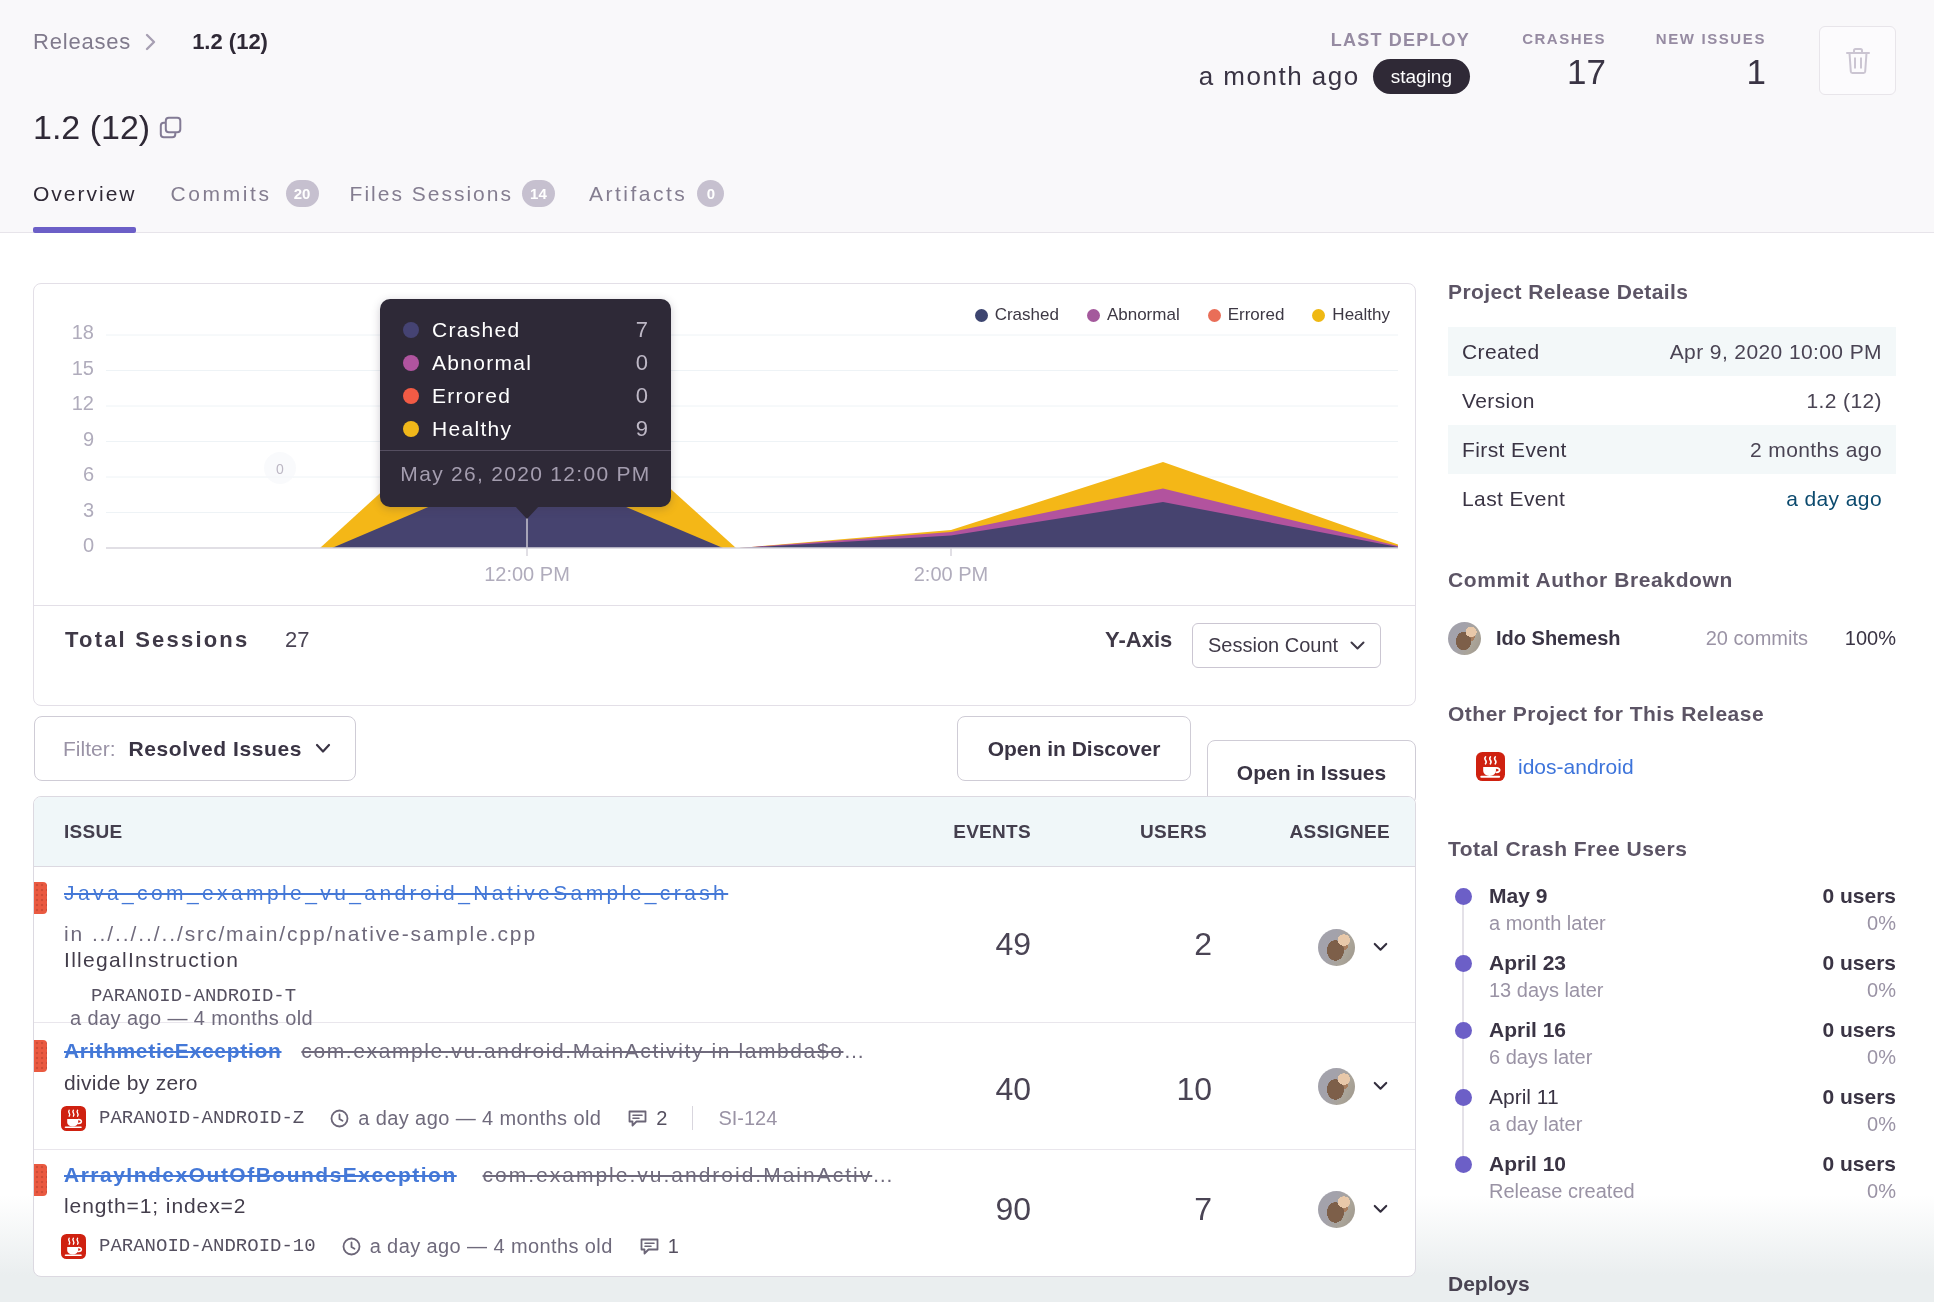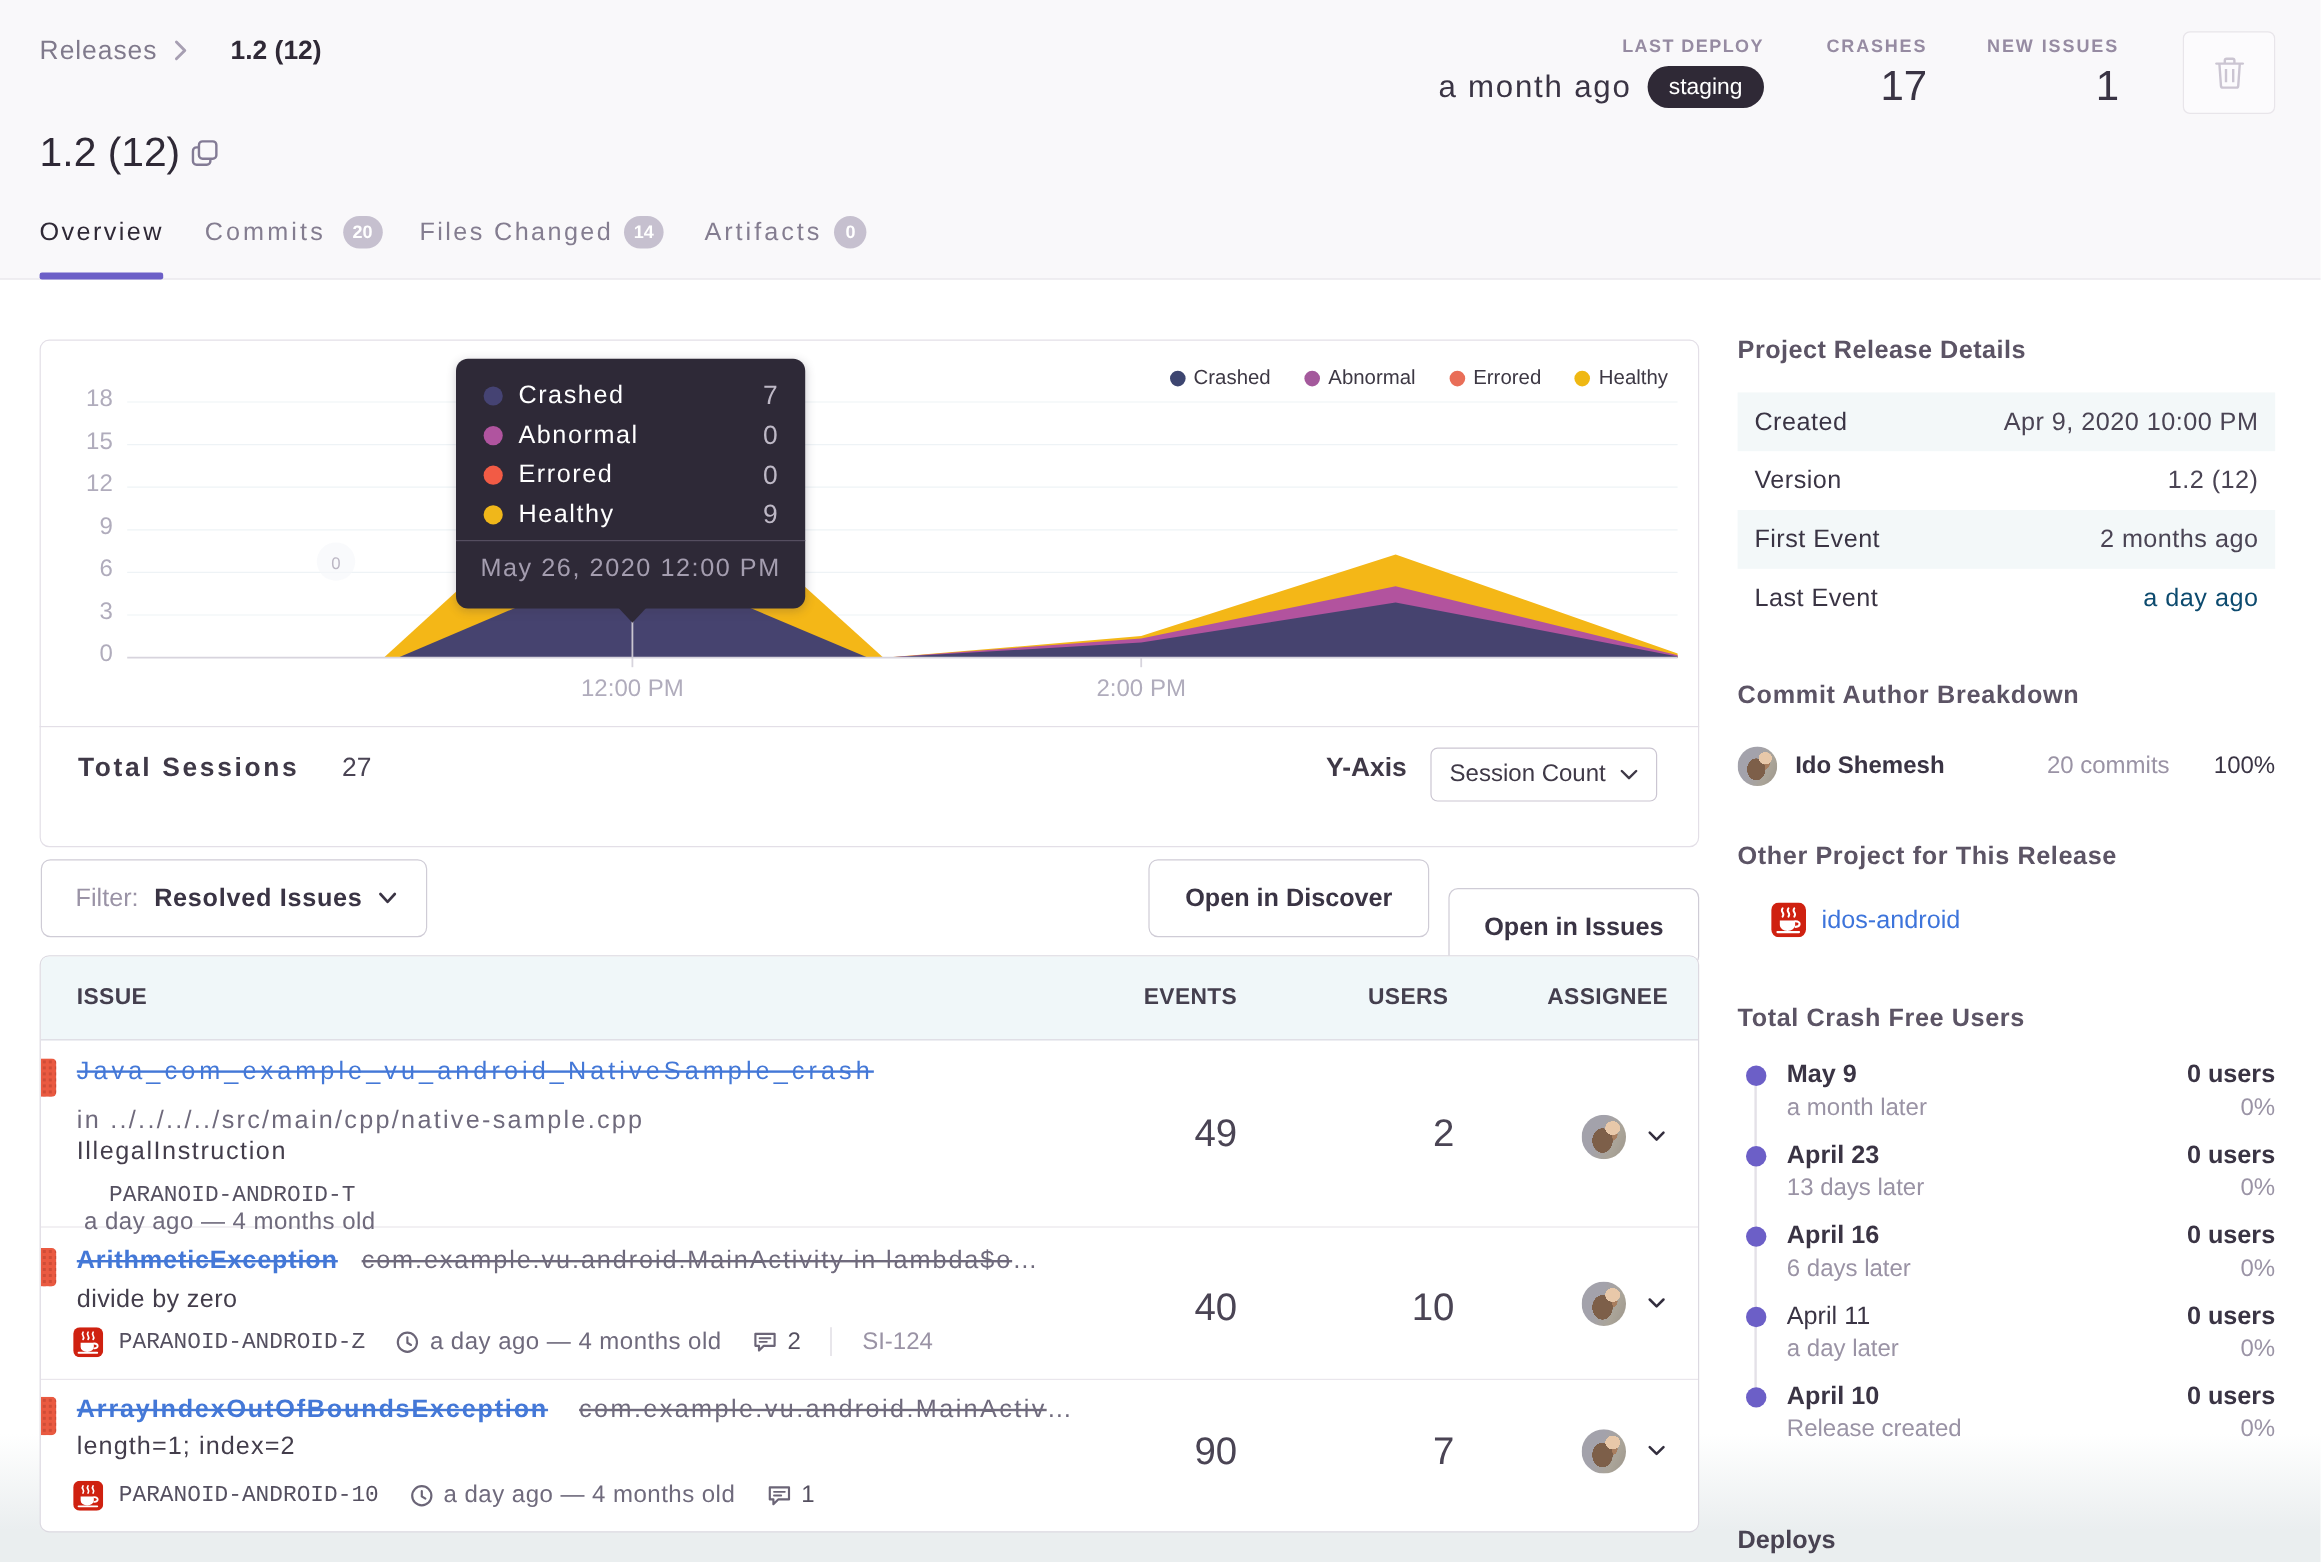--- a/index.html
+++ b/index.html
@@ -20,21 +20,21 @@
   <div class="abs" style="left:33px; top:29px; font-size:22px; color:#807a8c; display:flex; align-items:center; gap:14px;">
     <span style="letter-spacing:0.8px;">Releases</span>
     <svg width="11" height="18" viewBox="0 0 11 18">
         <path d="M2 2 L9 9 L2 16" fill="none" stroke="#a79fb2" stroke-width="2.4" stroke-linecap="round" stroke-linejoin="round"></path>
       </svg>
     <span style="width:8px;"></span>
     <span style="color:#2f2936; font-weight:bold;">1.2 (12)</span>
   </div>
 
   <div class="abs" style="left:1180px; top:30px; width:290px;">
-    <div style="text-align:right; font-size:15px; font-weight:bold; letter-spacing:1.2px; color:#968ba2;">LAST DEPLOY</div>
+    <div style="text-align:right; font-size:18px; font-weight:bold; letter-spacing:1.2px; color:#968ba2;">LAST DEPLOY</div>
     <div style="margin-top:8px; display:flex; align-items:center; justify-content:flex-end; gap:13px;">
       <span style="font-size:26px; color:#3a3444; letter-spacing:1.5px;">a month ago</span>
       <span class="pill" style="background:#2f2936; color:#fff; font-size:19px; height:35px; padding:0 18px;">staging</span>
     </div>
   </div>
   <div class="abs" style="left:1466px; top:30px; width:140px;">
     <div style="text-align:right; font-size:15px; font-weight:bold; letter-spacing:1.5px; color:#968ba2;">CRASHES</div>
     <div style="margin-top:5px; text-align:right; font-size:35px; color:#3a3444;">17</div>
   </div>
   <div class="abs" style="left:1626px; top:30px; width:140px;">
@@ -61,21 +61,21 @@
     </svg>
   </div>
 
   <div class="abs" style="left:33px; top:180px; display:flex; align-items:center; font-size:21px;">
     <span style="color:#2f2936; letter-spacing:2px;">Overview</span>
     <span style="width:34px;"></span>
     <span style="color:#847d90; letter-spacing:2.6px;">Commits</span>
     <span style="width:14px;"></span>
     <span class="pill" style="background:#c6c0cf; color:#fff; font-size:15px; font-weight:bold; height:27px; min-width:33px; padding:0 8px;">20</span>
     <span style="width:31px;"></span>
-    <span style="color:#847d90; letter-spacing:2px;">Files Changed</span>
+    <span style="color:#847d90; letter-spacing:2px;">Files Sessions</span>
     <span style="width:9px;"></span>
     <span class="pill" style="background:#c6c0cf; color:#fff; font-size:15px; font-weight:bold; height:27px; min-width:33px; padding:0 8px;">14</span>
     <span style="width:34px;"></span>
     <span style="color:#847d90; letter-spacing:2.5px;">Artifacts</span>
     <span style="width:10px;"></span>
     <span class="pill" style="background:#c6c0cf; color:#fff; font-size:15px; font-weight:bold; height:27px; min-width:27px; padding:0 8px;">0</span>
   </div>
   <div class="abs" style="left:33px; top:227px; width:103px; height:6px; background:#6c5fc7; border-radius:2px;"></div>
 
   <div class="abs" style="left:33px; top:283px; width:1383px; height:423px; background:#fff; border:1px solid #e3dfe7; border-radius:8px;"></div>

